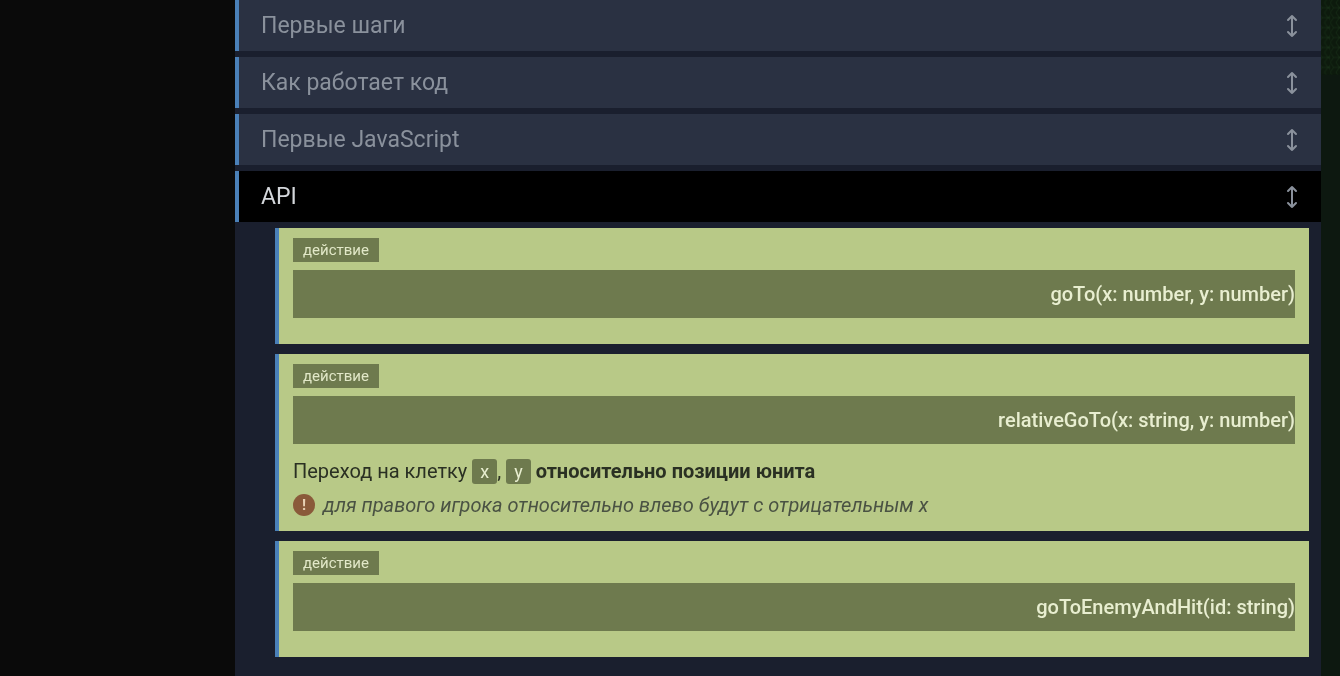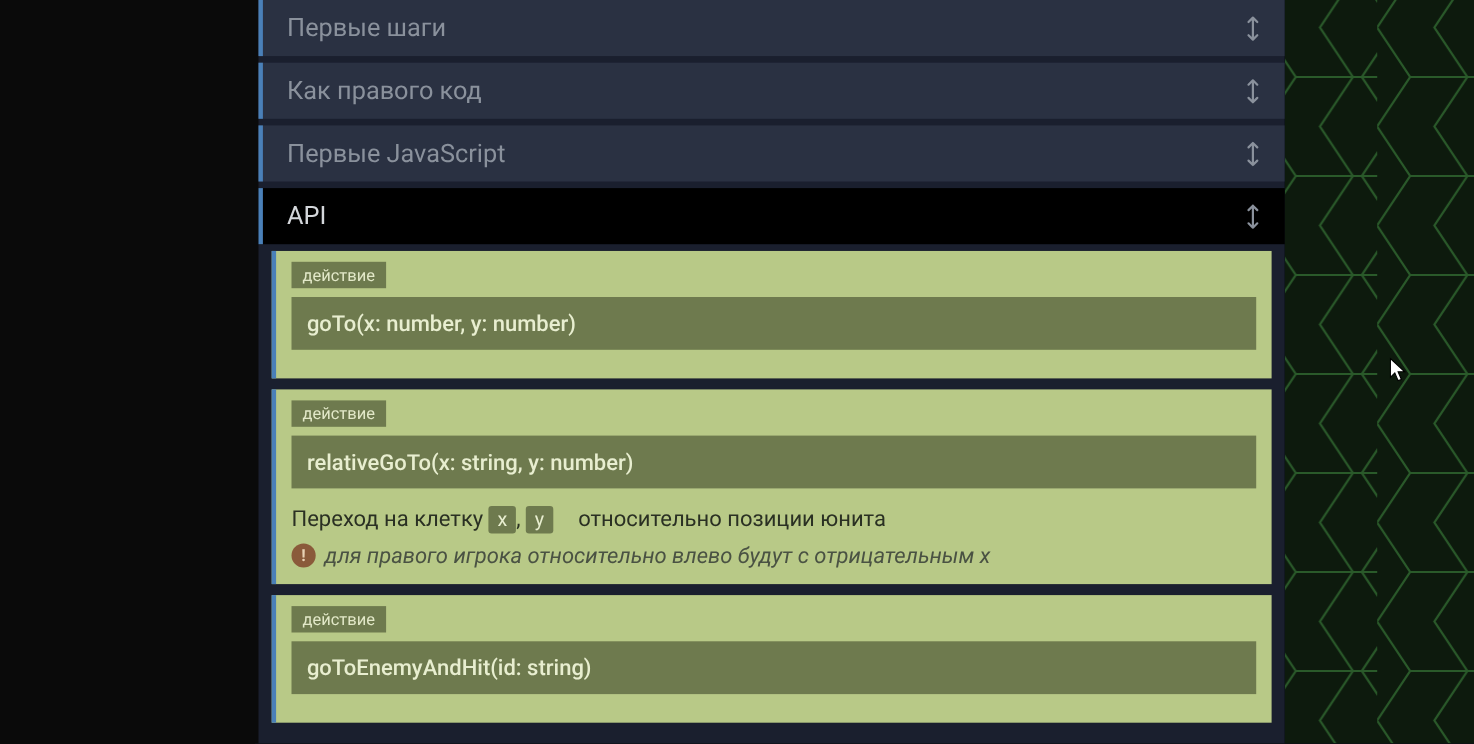--- a/index.html
+++ b/index.html
@@ -9,21 +9,21 @@
     background: #0a0a0a;
     color: #c5c8cc;
     display: flex;
   }
   .left-gutter {
     width: 235px;
     background: #0a0a0a;
     flex-shrink: 0;
   }
   .main-panel {
-    width: 933px;
+    width: 1086px;
     background: #1a1f2e;
     display: flex;
     flex-direction: column;
     flex-shrink: 0;
   }
   .right-area {
     flex: 1;
     background: #0d1810;
     position: relative;
     overflow: hidden;
@@ -70,53 +70,55 @@
     overflow-y: auto;
     flex: 1;
   }
 
   
   .api-card {
     background: #b8c987;
     border-left: 4px solid #4a80b8;
     padding: 10px 14px 14px 14px;
     margin-bottom: 10px;
+    margin-left: 28px;
   }
   .tag {
     display: inline-block;
     background: #6e7a4e;
     color: #e2e8c8;
     font-size: 15px;
     padding: 3px 10px;
     margin-bottom: 8px;
   }
   .signature {
     background: #6e7a4e;
     color: #e8eed0;
     font-size: 20px;
-    padding: 12px 14px;
+    padding: 12px 0;
     margin-bottom: 12px;
     font-weight: 500;
+    text-align: right;
   }
   .desc {
     color: #2a3023;
     font-size: 20px;
     line-height: 1.55;
   }
   .desc .code-pill {
     display: inline-block;
     background: #6e7a4e;
     color: #e8eed0;
     padding: 1px 8px;
     border-radius: 3px;
     font-size: 18px;
     line-height: 1.3;
     vertical-align: baseline;
   }
-  .desc strong { font-weight: 400; padding-left: 18px; }
+  .desc strong { font-weight: 700; }
   .note-line {
     display: flex;
     align-items: center;
     gap: 8px;
     margin-top: 6px;
   }
   .warn-icon {
     width: 22px;
     height: 22px;
     background: #8a5a3a;
@@ -146,21 +148,21 @@
 <div class="main-panel">
 
   <div class="accordion-header">
     <span>Первые шаги</span>
     <svg class="sort-icon" viewBox="0 0 14 24" fill="none" stroke="currentColor" stroke-width="2" stroke-linecap="round" stroke-linejoin="round">
       <path d="M7 2 L7 22 M3 6 L7 2 L11 6 M3 18 L7 22 L11 18"></path>
     </svg>
   </div>
 
   <div class="accordion-header">
-    <span>Как правого код</span>
+    <span>Как работает код</span>
     <svg class="sort-icon" viewBox="0 0 14 24" fill="none" stroke="currentColor" stroke-width="2" stroke-linecap="round" stroke-linejoin="round">
       <path d="M7 2 L7 22 M3 6 L7 2 L11 6 M3 18 L7 22 L11 18"></path>
     </svg>
   </div>
 
   <div class="accordion-header">
     <span>Первые JavaScript</span>
     <svg class="sort-icon" viewBox="0 0 14 24" fill="none" stroke="currentColor" stroke-width="2" stroke-linecap="round" stroke-linejoin="round">
       <path d="M7 2 L7 22 M3 6 L7 2 L11 6 M3 18 L7 22 L11 18"></path>
     </svg>

